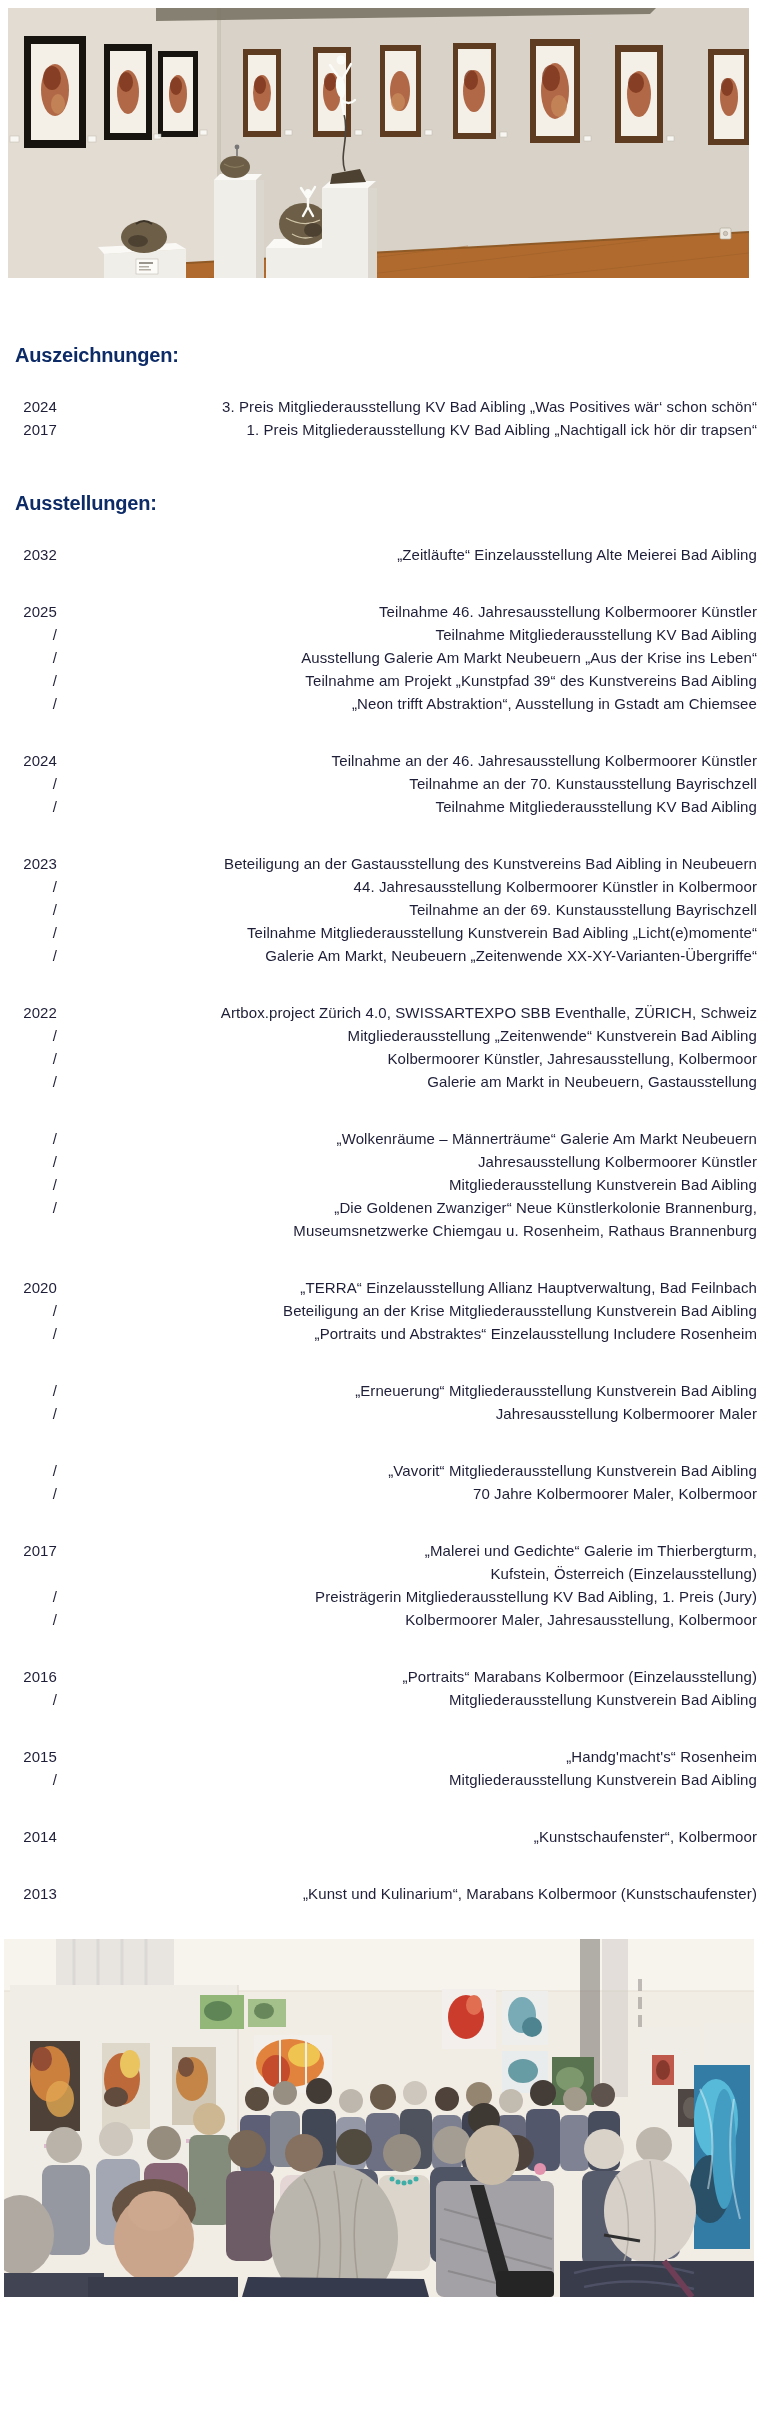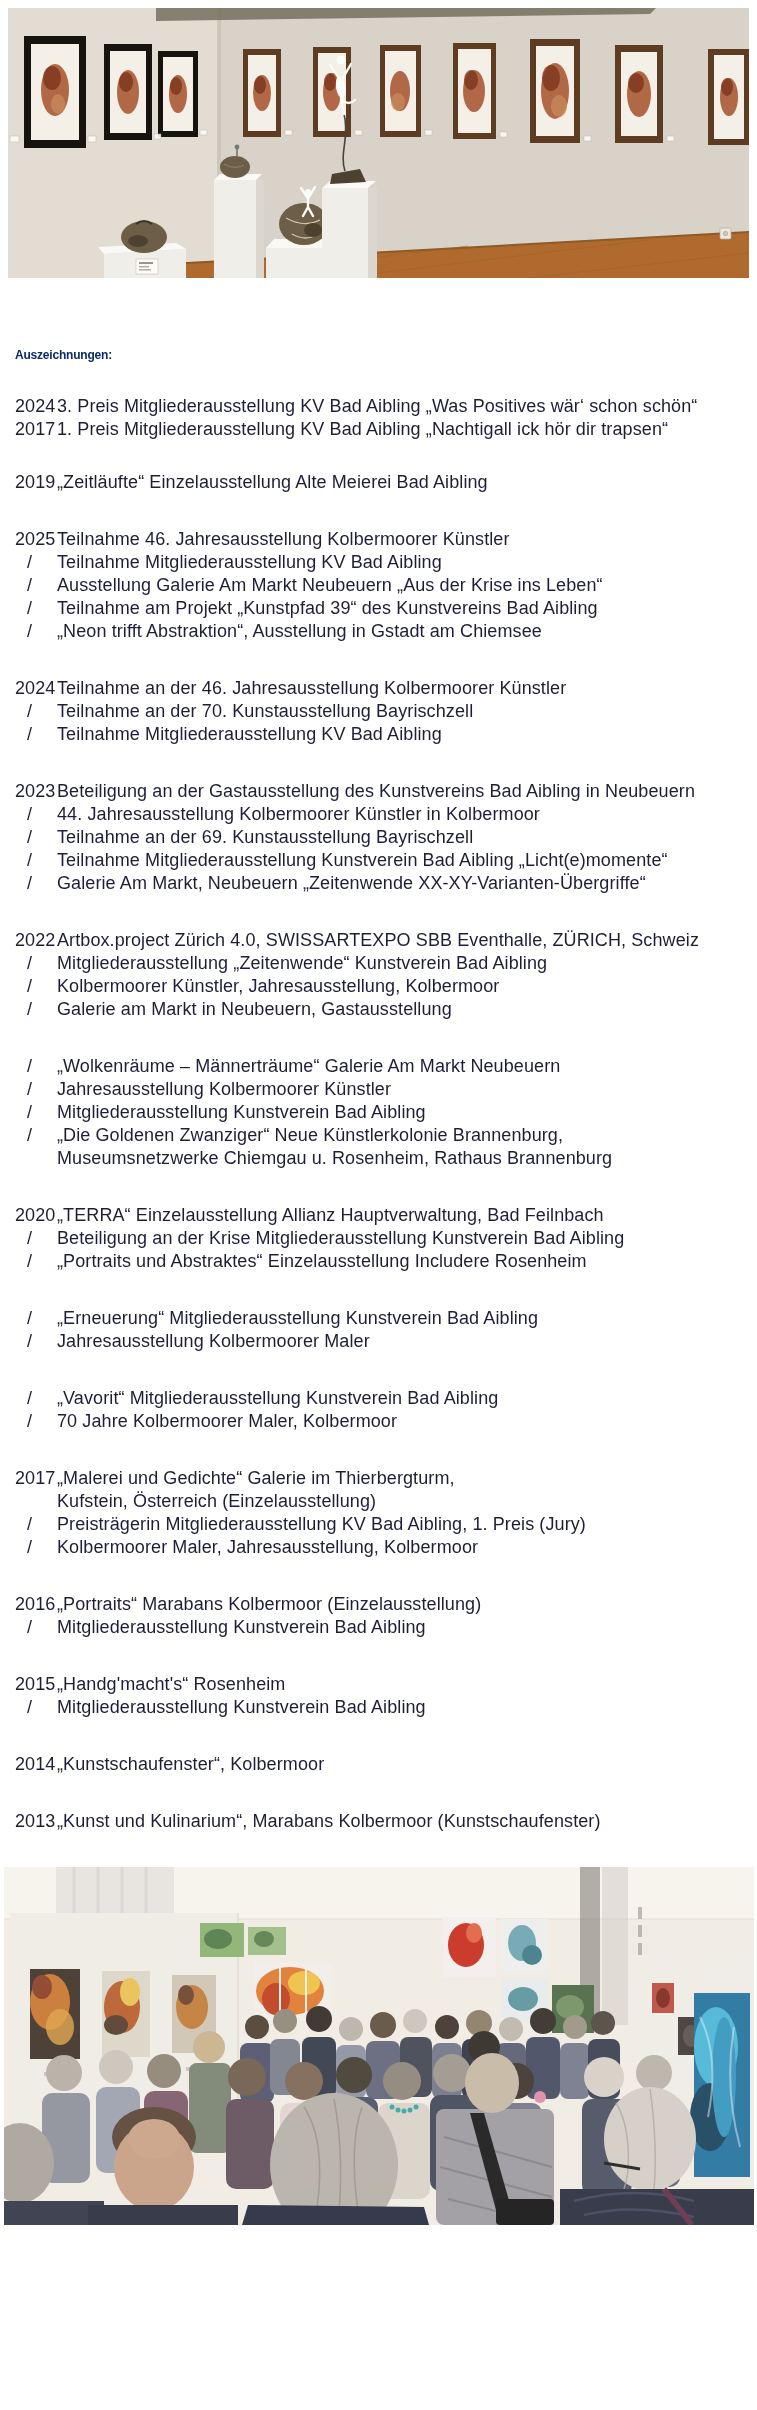--- a/index.html
+++ b/index.html
@@ -1,24 +1,24 @@
 <!DOCTYPE html>
 <html style="--heading_blue: #0d2b66; --text_dark: #1e1e38; --wall: #d8d2c8; --wall_left: #e2dcd3; --ceiling_shadow: #74705f; --floor: #b06a2e; --frame_black: #17140f; --frame_brown: #5d3c22; --mat: #f4f0e8; --art_rust: #a4502a; --art_rust_dark: #7c341c; --art_rust_light: #c8875a; --pedestal: #f0eee8; --pedestal_shade: #dbd7cf; --pedestal_top: #faf9f6; --stone: #6d5f47; --stone_dark: #4d4232; --figure_white: #fbfbf8; --b_wall: #f2ede4; --b_ceiling: #f8f5ef; --p_orange: #e07828; --p_red: #c82818; --p_green: #88b06c; --p_teal: #6aa4b0; --p_blue: #1d6f9e; --p_blue_light: #45b5d6; --p_blue_dark: #123f58; --coat_dark: #232838; --coat_gray: #9a999d;"><head>
 <meta charset="utf-8">
 <style>
   html,body{margin:0;padding:0;background:#fff;}
   body{width:757px;min-height:2410px;font-family:"Liberation Sans",sans-serif;
        color:var(--text_dark,#1e1e38);padding-bottom:42px;box-sizing:border-box;}
   .photo-top{display:block;margin:8px 0 0 8px;width:741px;height:270px;}
   .photo-bottom{display:block;margin:2px 0 0 4px;width:750px;height:358px;}
-  .section-title{font-size:12px;font-weight:bold;color:var(--heading_blue,#0d2b66);
+  .section-title{font-size:20px;font-weight:bold;color:var(--heading_blue,#0d2b66);
        margin:16px 0 0 15px;line-height:20px;letter-spacing:-.2px;}
   #awards-title{margin-top:67px;}
   #exh-title{margin-top:52px;}
-  .rows{margin-left:15px;font-size:18px;letter-spacing:.1px;}
+  .rows{margin-left:15px;font-size:15px;letter-spacing:.1px;text-align:right;}
   #awards-rows{margin-top:30px;}
   #exh-groups{margin-top:30px;}
   .group{margin-bottom:34px;}
   .row{display:flex;line-height:23px;}
   .ycell{flex:0 0 42px;width:42px;box-sizing:border-box;}
   .ycell.slash{padding-left:12px;}
   .tcell{flex:1;white-space:nowrap;}
   
   .pWall{fill:var(--wall)} .pWallL{fill:var(--wall_left)} .pCeil{fill:var(--ceiling_shadow)}
   .pFloor{fill:var(--floor)} .pFrameB{fill:var(--frame_black)} .pFrameW{fill:var(--frame_brown)}
@@ -155,24 +155,25 @@
       <div class="row">
         <span class="ycell">2024</span>
         <span class="tcell">3. Preis Mitgliederausstellung KV Bad Aibling „Was Positives wär‘ schon schön“</span>
       </div>
       <div class="row">
         <span class="ycell">2017</span>
         <span class="tcell">1. Preis Mitgliederausstellung KV Bad Aibling „Nachtigall ick hör dir trapsen“</span>
       </div>
     </div>
 
+  <h2 id="exh-title" class="section-title">Ausstellungen:</h2>
   <div id="exh-groups" class="rows">
       <div class="group">
         <div class="row">
-          <span class="ycell">2019</span>
+          <span class="ycell">2032</span>
           <span class="tcell">„Zeitläufte“ Einzelausstellung Alte Meierei Bad Aibling</span>
         </div>
       </div>
       <div class="group">
         <div class="row">
           <span class="ycell">2025</span>
           <span class="tcell">Teilnahme 46. Jahresausstellung Kolbermoorer Künstler</span>
         </div>
         <div class="row">
           <span class="ycell slash">/</span>

